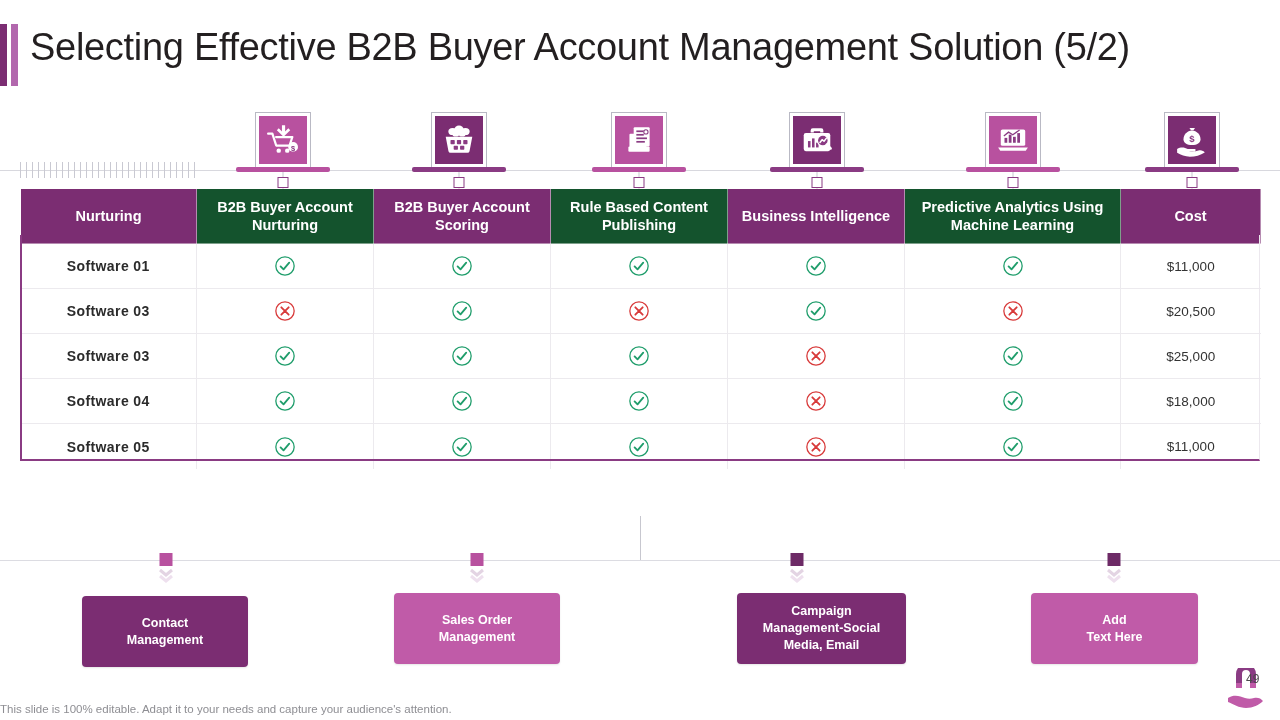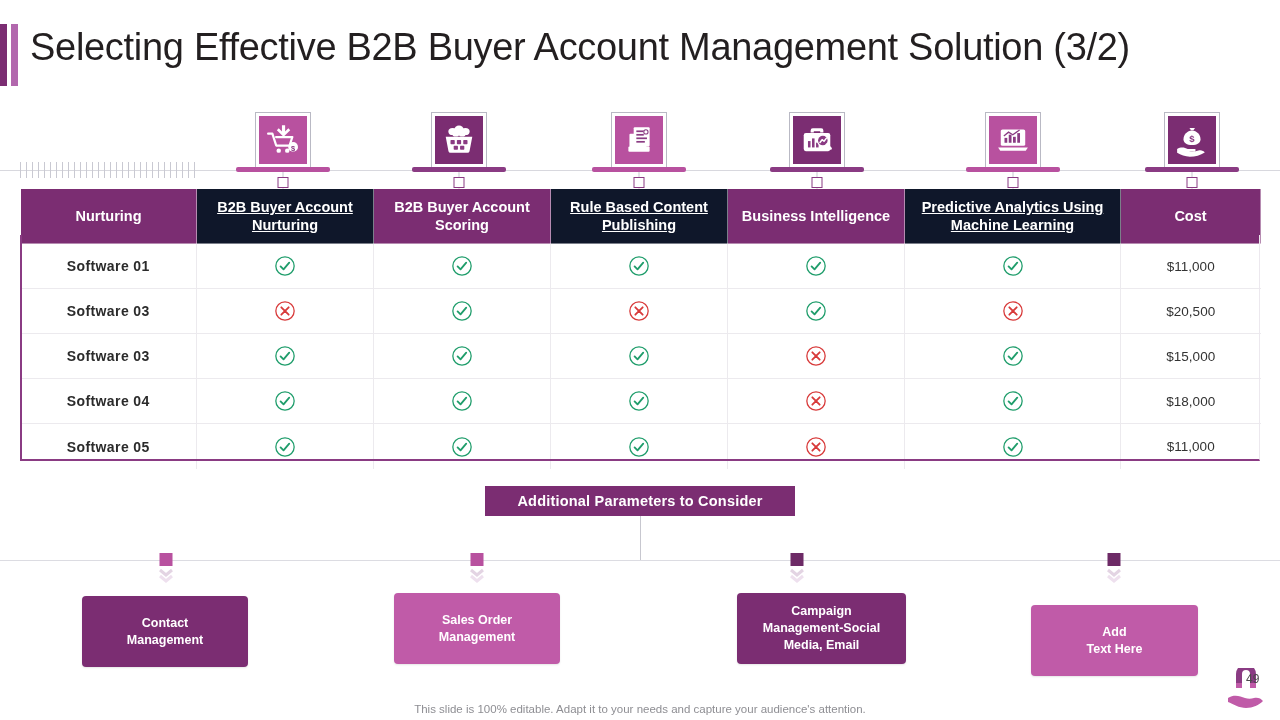--- a/index.html
+++ b/index.html
@@ -58,21 +58,21 @@
 
   
   .tbl { position:absolute; left:20px; top:188px; width:1240px; }
   .tbl table { width:100%; border-collapse:collapse; table-layout:fixed; }
   .tbl th {
     color:#ffffff; font-size:14.5px; font-weight:700; line-height:1.25;
     padding:9px 4px; text-align:center; vertical-align:middle; height:47px;
     border:1px solid rgba(255,255,255,0.45);
   }
   .tbl th.dark  { background:#7b2d72; }
-  .tbl th.light { background:#0f172a;text-decoration:underline; }
+  .tbl th.light { background:#14532d; }
   .tbl td {
     height:45px; text-align:center; vertical-align:middle;
     font-size:13.5px; color:#333; background:#ffffff;
     border-bottom:1px solid #eceaee; border-right:1px solid #eceaee;
   }
   .tbl td.sw { font-weight:700; font-size:14px; color:#2b2b2b; letter-spacing:0.4px; }
   .tbl td.cost { font-size:13.5px; color:#333; border-right:none; }
   .tbl tbody tr:last-child td { border-bottom:none; }
 
   .mark { display:inline-block; width:22px; height:22px; vertical-align:middle; }
@@ -97,42 +97,42 @@
     position:absolute; border-radius:4px; color:#fff; font-size:12.5px;
     font-weight:700; line-height:1.35; display:flex; align-items:center;
     justify-content:center; text-align:center; padding:4px 8px;
     box-shadow:0 1px 2px rgba(0,0,0,0.10);
   }
   .pbox.dark  { background:#7b2d72; }
   .pbox.light { background:#c05ba8; }
 
   
   .footer-note {
-    position:absolute; left:0; top:703px; width:1280px; text-align:center;
+    position:absolute; left:0; top:703px; width:1280px; 
     font-size:11.5px; color:#8e8e93;
   }
   .logo { position:absolute; left:1222px; top:668px; width:46px; height:44px; }
   .logo svg { width:46px; height:44px; display:block; }
   .logo-num {
     position:absolute; left:1246px; top:672px; width:26px; text-align:left;
     font-size:12px; color:#4a4a4a;
   }
 </style>
 </head>
 <body>
 
 <div id="slide">
 
   <div class="title-bar-wrap">
     <div class="title-bar-dark"></div>
     <div class="title-bar-gap"></div>
     <div class="title-bar-light"></div>
   </div>
 
-  <div class="page-title">Selecting Effective B2B Buyer Account Management Solution (3/2)</div>
+  <div class="page-title">Selecting Effective B2B Buyer Account Management Solution (5/2)</div>
 
   <div class="icon-row" id="icon-row">
       <div class="icon-cell" style="left: 255px;">
         <div class="icon-box">
           <div class="icon-inner light">
             <svg viewBox="0 0 32 32">
               <path d="M15 2h3v6l3-3 1.8 1.8L16.5 13 10.2 6.8 12 5l3 3z"></path>
               <path d="M2 10h4l3.6 11.2h12.6l2.6-8H9.5" fill="none" stroke="#fff" stroke-width="2.1" stroke-linecap="round" stroke-linejoin="round"></path>
               <circle cx="12" cy="26" r="2.1"></circle>
               <circle cx="20" cy="26" r="2.1"></circle>
@@ -345,21 +345,21 @@
                   <path d="M7.2 12.4l3.2 3.2 6.2-7.2" fill="none" stroke="#1f9d6b" stroke-width="2" stroke-linecap="round" stroke-linejoin="round"></path>
                 </svg></span></td>
             <td><span class="mark"><svg viewBox="0 0 24 24">
                   <circle cx="12" cy="12" r="10" fill="#fff" stroke="#d83a3a" stroke-width="1.4"></circle>
                   <path d="M8 8l8 8M16 8l-8 8" fill="none" stroke="#d83a3a" stroke-width="2" stroke-linecap="round"></path>
                 </svg></span></td>
             <td><span class="mark"><svg viewBox="0 0 24 24">
                   <circle cx="12" cy="12" r="10" fill="#fff" stroke="#1f9d6b" stroke-width="1.4"></circle>
                   <path d="M7.2 12.4l3.2 3.2 6.2-7.2" fill="none" stroke="#1f9d6b" stroke-width="2" stroke-linecap="round" stroke-linejoin="round"></path>
                 </svg></span></td>
-            <td class="cost">$15,000</td>
+            <td class="cost">$25,000</td>
           </tr>
           <tr>
             <td class="sw">Software  04</td>
             <td><span class="mark"><svg viewBox="0 0 24 24">
                   <circle cx="12" cy="12" r="10" fill="#fff" stroke="#1f9d6b" stroke-width="1.4"></circle>
                   <path d="M7.2 12.4l3.2 3.2 6.2-7.2" fill="none" stroke="#1f9d6b" stroke-width="2" stroke-linecap="round" stroke-linejoin="round"></path>
                 </svg></span></td>
             <td><span class="mark"><svg viewBox="0 0 24 24">
                   <circle cx="12" cy="12" r="10" fill="#fff" stroke="#1f9d6b" stroke-width="1.4"></circle>
                   <path d="M7.2 12.4l3.2 3.2 6.2-7.2" fill="none" stroke="#1f9d6b" stroke-width="2" stroke-linecap="round" stroke-linejoin="round"></path>
@@ -400,21 +400,20 @@
                   <circle cx="12" cy="12" r="10" fill="#fff" stroke="#1f9d6b" stroke-width="1.4"></circle>
                   <path d="M7.2 12.4l3.2 3.2 6.2-7.2" fill="none" stroke="#1f9d6b" stroke-width="2" stroke-linecap="round" stroke-linejoin="round"></path>
                 </svg></span></td>
             <td class="cost">$11,000</td>
           </tr>
         </tbody>
     </table>
   <div style="position: absolute; left: 0px; top: 47px; width: 1240px; height: 226px; pointer-events: none; border-left: 2px solid rgb(138, 59, 131); border-bottom: 2px solid rgb(138, 59, 131); border-right: 1px solid rgb(236, 232, 238);"></div>
     </div>
 
-  <div class="addl-box">Additional Parameters to Consider</div>
   <div class="addl-stem"></div>
   <div class="addl-rail"></div>
   <div id="addl-nodes">
       <div class="node light" style="left: 166px;"></div>
       <div class="chev" style="left: 166px;">
         <svg viewBox="0 0 16 18">
           <path d="M2 2l6 5 6-5" fill="none" stroke="#e3d4e3" stroke-width="3"></path>
           <path d="M2 8l6 5 6-5" fill="none" stroke="#eee0ee" stroke-width="3"></path>
         </svg>
       </div>
@@ -443,21 +442,21 @@
   <div id="addl-boxes">
       <div class="pbox dark" style="left: 82px; top: 596px; width: 166px; height: 71px;">
         <span>Contact<br>Management</span>
       </div>
       <div class="pbox light" style="left: 394px; top: 593px; width: 166px; height: 71px;">
         <span>Sales Order<br>Management</span>
       </div>
       <div class="pbox dark" style="left: 713px; top: 593px; width: 169px; height: 71px; margin-left: 24px;">
         <span>Campaign<br>Management-Social<br>Media, Email</span>
       </div>
-      <div class="pbox light" style="left: 1031px; top: 593px; width: 167px; height: 71px; margin-top: 12px;">
+      <div class="pbox light" style="left: 1031px; top: 593px; width: 167px; height: 71px;">
         <span>Add<br>Text Here</span>
       </div>
     </div>
 
   <div class="footer-note">This slide is 100% editable. Adapt it to your needs and capture your audience's attention.</div>
   <div class="logo">
     <svg viewBox="0 0 46 44" aria-hidden="true">
       <path d="M14 6 a10 10 0 0 1 20 0 v9 h-6 v-9 a4 4 0 0 0 -8 0 v9 h-6 z" fill="#8a3b83"></path>
       <path d="M14 15 h6 v5 h-6 z M28 15 h6 v5 h-6 z" fill="#c05ba8"></path>
       <path d="M6 30 c6 -4 12 -2 17 0 c3 1 6 1 9 0 c3 -1 7 0 9 3 c-4 4 -10 7 -17 7 c-7 0 -13 -4 -18 -6 z" fill="#c05ba8"></path>

